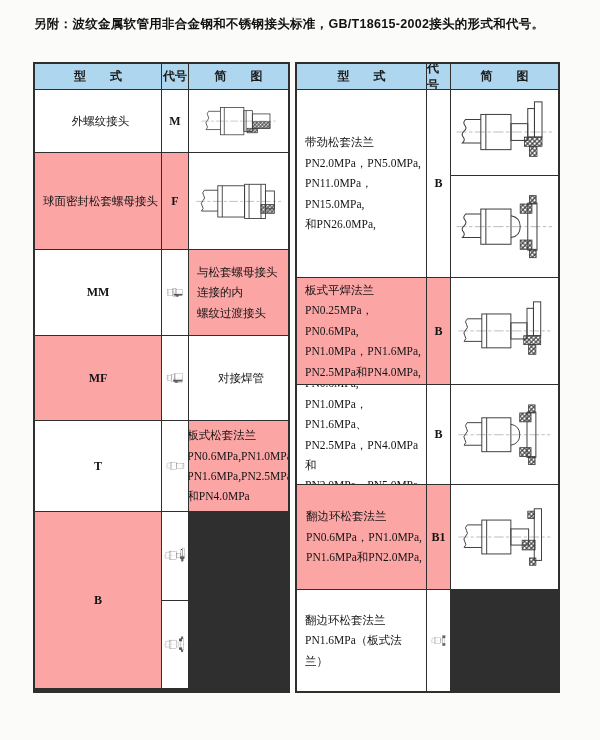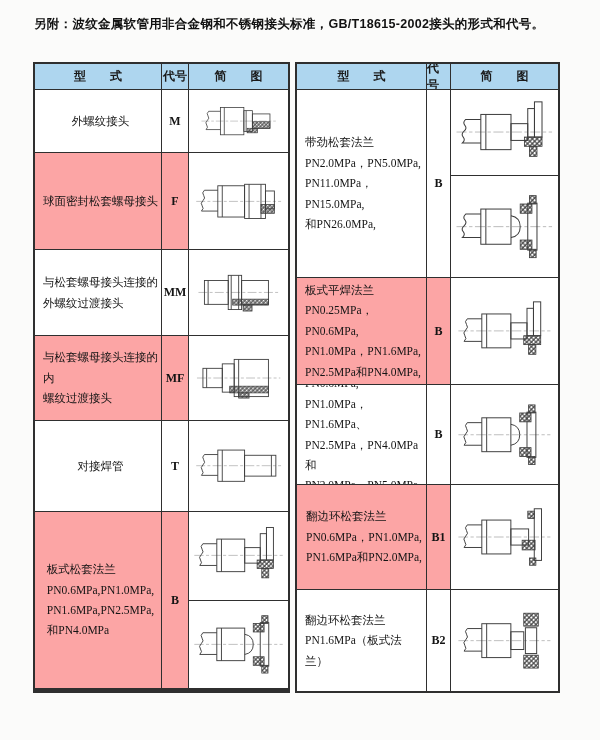--- a/index.html
+++ b/index.html
@@ -141,24 +141,20 @@
       <div class="cell c-type hl">
           <span>球面密封松套螺母接头</span>
         </div>
       <div class="cell c-code hl">F</div>
       <div class="cell c-diag">
           <svg class="dg">
             <use href="#dg-f"></use>
           </svg>
         </div>
 
-      <div class="cell c-type">
-          <span>与松套螺母接头连接的
-外螺纹过渡接头</span>
-        </div>
       <div class="cell c-code">MM</div>
       <div class="cell c-diag">
           <svg class="dg">
             <use href="#dg-mm"></use>
           </svg>
         </div>
 
       <div class="cell c-type hl">
           <span>与松套螺母接头连接的内
 螺纹过渡接头</span>
@@ -267,21 +263,20 @@
       <div class="cell c-diag">
           <svg class="dg">
             <use href="#dg-b1"></use>
           </svg>
         </div>
 
       <div class="cell c-type">
           <span>翻边环松套法兰
 PN1.6MPa（板式法兰）</span>
         </div>
-      <div class="cell c-code">B2</div>
       <div class="cell c-diag">
           <svg class="dg">
             <use href="#dg-b2"></use>
           </svg>
         </div>
     </div>
 
   </div>
 </div>
 

